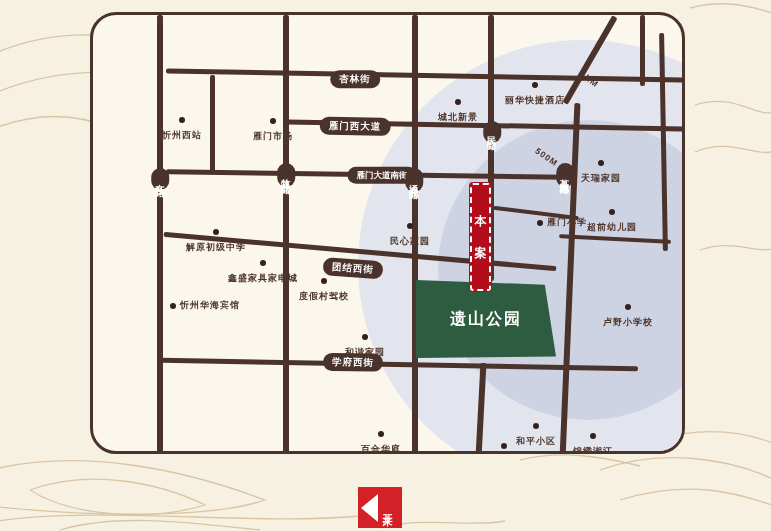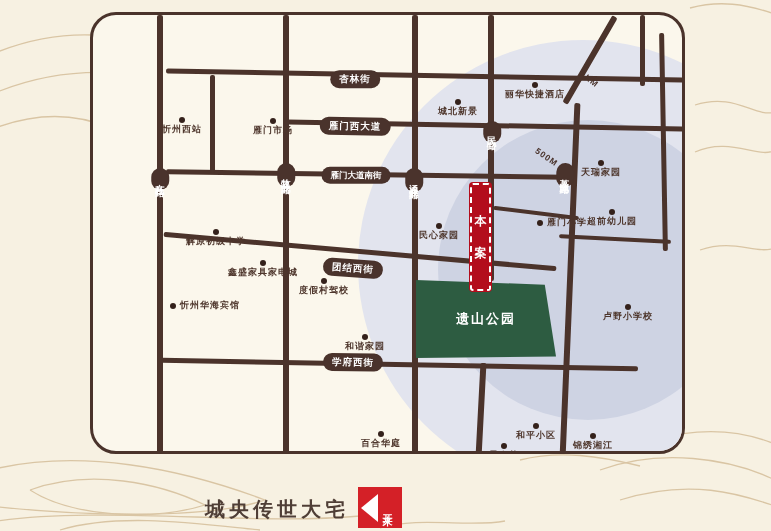--- a/index.html
+++ b/index.html
@@ -23,34 +23,34 @@
 
   .road{position:absolute;background:#4b332b;border-radius:2px;}
 
   .road-badge{
     position:absolute;transform:translate(-50%,-50%);
     background:#4a332c;color:#fff;border-radius:9px;
     font-weight:bold;white-space:nowrap;line-height:1;
     box-shadow:0 0 0 1px #4a332c;
   }
   .road-badge.h{padding:3px 8px;font-size:9.5px;letter-spacing:1px;}
-  .road-badge.h.small{font-size:8.5px;letter-spacing:0;}
+  .road-badge.h.small{font-size:8.5px;letter-spacing:0;margin-left:26px;}
   .road-badge.v{
     padding:7px 3px;font-size:9.5px;
     writing-mode:vertical-rl;text-orientation:upright;letter-spacing:2px;
   }
 
   .ring-label{
     position:absolute;transform-origin:center;
     color:#4a332c;font-size:8.5px;font-weight:bold;letter-spacing:1px;
     white-space:nowrap;
   }
 
   .landmark{position:absolute;transform:translate(-50%,-3px);
-    display:flex;flex-direction:column;align-items:center;gap:2px;z-index:5;}
+    display:flex;flex-direction:column;align-items:center;gap:8px;z-index:5;}
   .landmark .dot{width:6px;height:6px;border-radius:50%;background:#34211b;}
   .landmark .lm-label{
     font-size:9px;font-weight:bold;color:#4e362c;white-space:nowrap;
     letter-spacing:1px;line-height:1.1;
   }
   .landmark.dot-left{flex-direction:row;transform:translate(-3px,-50%);gap:4px;}
 
   .site{
     position:absolute;left:377px;top:168px;width:21px;height:108px;
     background:#b30d1c;border:2px dashed #ffffff;border-radius:3px;
@@ -60,21 +60,21 @@
   }
   .site span{color:#fff;font-size:12px;font-weight:bold;line-height:1;}
 
   .park{
     position:absolute;left:323px;top:265px;width:140px;height:78px;
     background:#2d5c41;z-index:4;
     clip-path:polygon(0% 0%, 92% 6%, 100% 98%, 0% 100%);
     display:flex;align-items:center;justify-content:center;
   }
   .park .park-label{
-    color:#fff;font-size:13px;font-weight:bold;letter-spacing:2px;
+    color:#fff;font-size:16px;font-weight:bold;letter-spacing:2px;
     white-space:nowrap;
   }
 
   
   .footer{position:absolute;left:0;top:480px;width:771px;height:51px;z-index:3;}
   .slogan{
     position:absolute;top:19px;font-size:20px;font-weight:bold;color:#4f3e36;
     white-space:nowrap;line-height:1;
   }
   .slogan.left{left:205px;letter-spacing:4px;}
@@ -191,21 +191,21 @@
     <span class="lm-label">天瑞家园</span>
   </div>
         <div class="landmark" style="left: 519px; top: 197px;">
     <span class="dot"></span>
     <span class="lm-label">超前幼儿园</span>
   </div>
         <div class="landmark dot-left" style="left: 447px; top: 208px;">
     <span class="dot"></span>
     <span class="lm-label">雁门小学</span>
   </div>
-        <div class="landmark" style="left: 346px; top: 211px;">
+        <div class="landmark" style="left: 317px; top: 211px;">
     <span class="dot"></span>
     <span class="lm-label">民心家园</span>
   </div>
         <div class="landmark" style="left: 535px; top: 292px;">
     <span class="dot"></span>
     <span class="lm-label">卢野小学校</span>
   </div>
         <div class="landmark" style="left: 123px; top: 217px;">
     <span class="dot"></span>
     <span class="lm-label">解原初级中学</span>
@@ -239,19 +239,18 @@
     <span class="lm-label">景泰苑</span>
   </div>
         <div class="landmark" style="left: 500px; top: 421px;">
     <span class="dot"></span>
     <span class="lm-label">锦绣湘江</span>
   </div>
       </div>
   </div>
 
   <div class="footer">
-    <span class="slogan left">城央传世大宅</span>
     <div class="logo">
       <span class="k-arrow"></span>
       <span class="logo-chars">开来</span>
     </div>
   </div>
 </div>
 
 </body></html>

